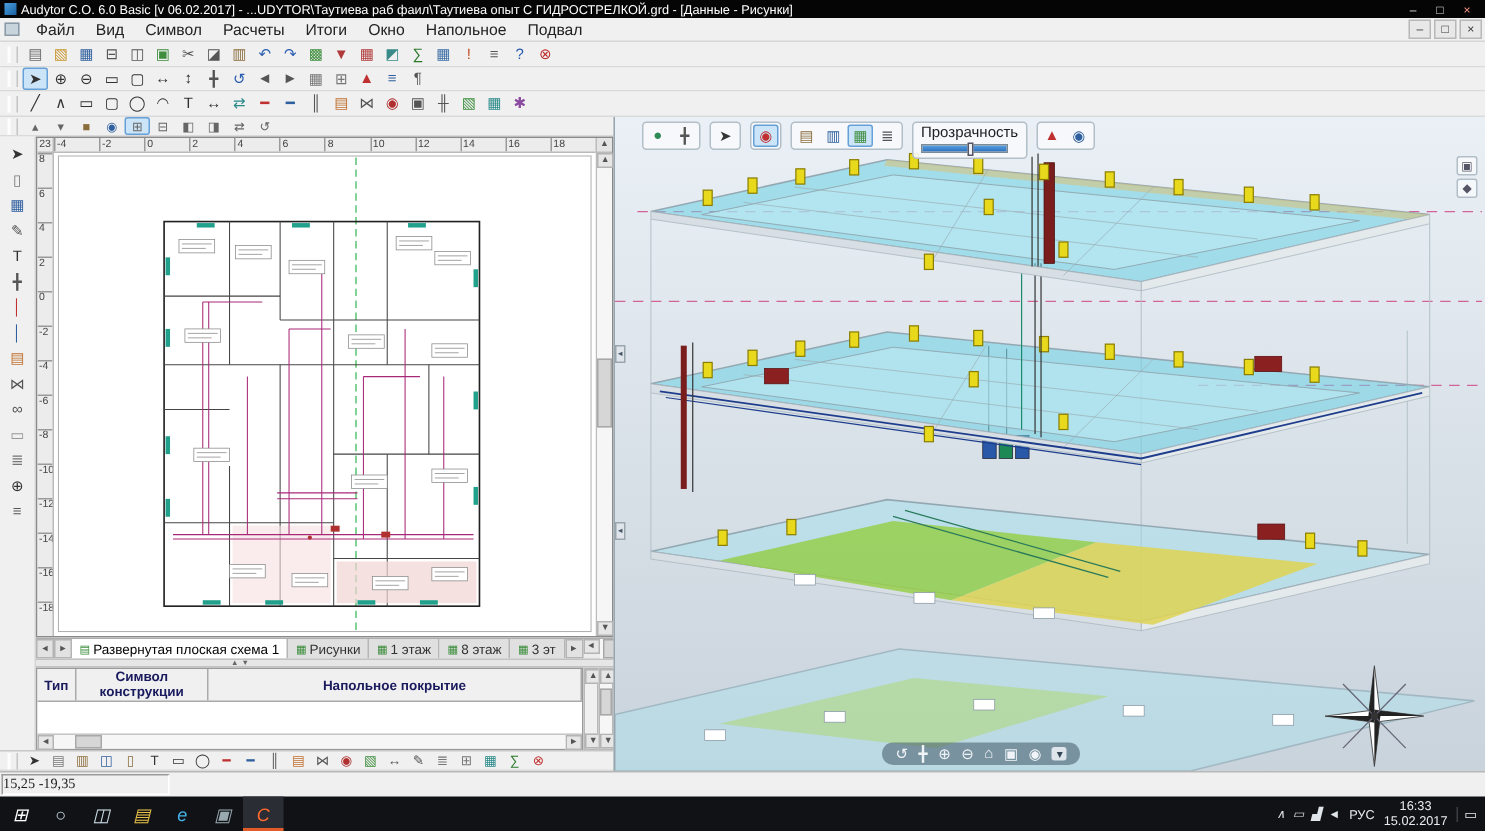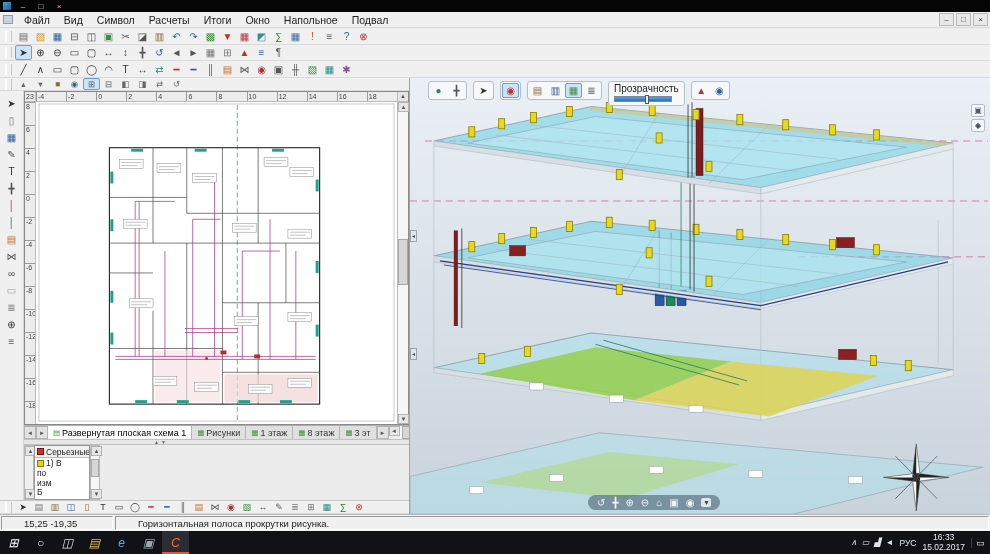--- a/index.html
+++ b/index.html
@@ -90,21 +90,21 @@
   .sq.yellow { background:#e8d018; border-color:#8a7d00; }
   .ebody { flex:1; padding:1px 2px; line-height:1.15; color:#222; }
   .eline { white-space:nowrap; overflow:hidden; }
   .eline.first { display:flex; align-items:center; gap:2px; }
   .evscroll { width:10px; flex:none; background:#f0f0f0; border:1px solid #b8b8b8; display:flex; flex-direction:column; }
 
   
   .bottombar { height:14px; flex:none; border-top:1px solid #c8c8c8; }
   .bottombar .tbi { height:12px; width:16px; font-size:9px; }
   .statusbar { height:17px; display:flex; align-items:stretch; background:#f0f0f0; border-top:1px solid #b8b8b8; font-size:9.5px; }
-  .scell { margin:1px; padding:0 22px; display:flex; align-items:center; border:1px solid; border-color:#9a9a9a #ffffff #ffffff #9a9a9a; white-space:nowrap; overflow:hidden; color:#222; }
+  .scell { margin:1px; padding:0 0; display:flex; align-items:center; border:1px solid; border-color:#9a9a9a #ffffff #ffffff #9a9a9a; white-space:nowrap; overflow:hidden; color:#222;font-family:Liberation Serif, serif; }
   .scell.coords { width:112px; flex:none; }
   .scell.hint { flex:1; }
 
   
   .taskbar { height:23px; background:#101216; display:flex; align-items:center; color:#e8ecf0; }
   .tapps { display:flex; height:100%; }
   .tapp { width:27px; height:100%; display:flex; align-items:center; justify-content:center; font-size:12px; }
   .tapp.active { background:#2a2e34; box-shadow:inset 0 -2px 0 #e05a2a; }
   .tray { margin-left:auto; display:flex; align-items:center; gap:6px; padding-right:5px; font-size:9px; }
   .trayicons { display:flex; gap:5px; align-items:center; }
@@ -132,20 +132,21 @@
   .nmore { font-size:8px; background:rgba(240,244,248,0.85); color:#345; border-radius:2px; padding:0 3px; }
   .edgegrip { position:absolute; left:0; width:7px; height:12px; background:#dfe5ea; border:1px solid #9aa6ae; font-size:5px; color:#456; display:flex; align-items:center; justify-content:center; }
 </style>
 </head>
 <body>
 
 <div class="app">
 
   <div class="titlebar">
     <span class="appico"></span>
+    <span class="t-title">Audytor C.O. 6.0 Basic [v 06.02.2017] - ...UDYTOR\Таутиева раб фаил\Таутиева опыт С ГИДРОСТРЕЛКОЙ.grd - [Данные - Рисунки]</span>
     <span class="t-btn">–</span>
     <span class="t-btn">□</span>
     <span class="t-btn close">×</span>
   </div>
 
   <div class="menubar">
     <span class="mdi-ico"></span>
     <span class="mitem">Файл</span>
     <span class="mitem">Вид</span>
     <span class="mitem">Символ</span>
@@ -597,38 +598,41 @@
                 </div>
               <span class="sarr">►</span>
             </div>
           </div>
 
           <div class="splitbar">
             <span class="splitgrip"><span>▲</span><span>▼</span></span>
           </div>
 
           <div class="tablearea">
+            <div class="dtable">
+              <div class="thead">
+                <div class="th c1">Тип</div>
+                <div class="th c2">
+                  <span>Символ</span>
+                  <span>конструкции</span>
+                </div>
+                <div class="th c3">Напольное покрытие</div>
+              </div>
+              <div class="tbody"></div>
+              <div class="hscroll2">
+                <span class="sarr">◄</span>
+                <div class="track h">
+                    <div class="thumb h short"></div>
+                  </div>
+                <span class="sarr">►</span>
+              </div>
+            </div>
             <div class="tvscroll">
               <span class="sarr">▲</span>
               <span class="sarr">▼</span>
-            </div>
-            <div class="errors">
-              <div class="ehead">
-                <span class="sq red"></span>
-                <span>Серьезные</span>
-              </div>
-              <div class="ebody">
-                <div class="eline first">
-                  <span class="sq yellow"></span>
-                  <span>1) В</span>
-                </div>
-                <div class="eline">по</div>
-                <div class="eline">изм</div>
-                <div class="eline">Б</div>
-              </div>
             </div>
             <div class="evscroll">
               <span class="sarr">▲</span>
               <div class="track">
                   <div class="thumb short"></div>
                 </div>
               <span class="sarr">▼</span>
             </div>
           </div>
         </div>
@@ -932,21 +936,20 @@
             <i class="n3i">▣</i>
             <i class="n3i">◉</i>
           </div>
         <span class="nmore">▾</span>
       </div>
     </div>
   </div>
 
   <div class="statusbar">
     <div class="scell coords">15,25 -19,35</div>
-    <div class="scell hint">Горизонтальная полоса прокрутки рисунка.</div>
   </div>
 
   <div class="taskbar">
     <div class="tapps">
 
     <span class="tapp" style="color: rgb(255, 255, 255);">
           <i>⊞</i>
         </span>
         <span class="tapp" style="color: rgb(207, 224, 234);">
           <i>○</i>

